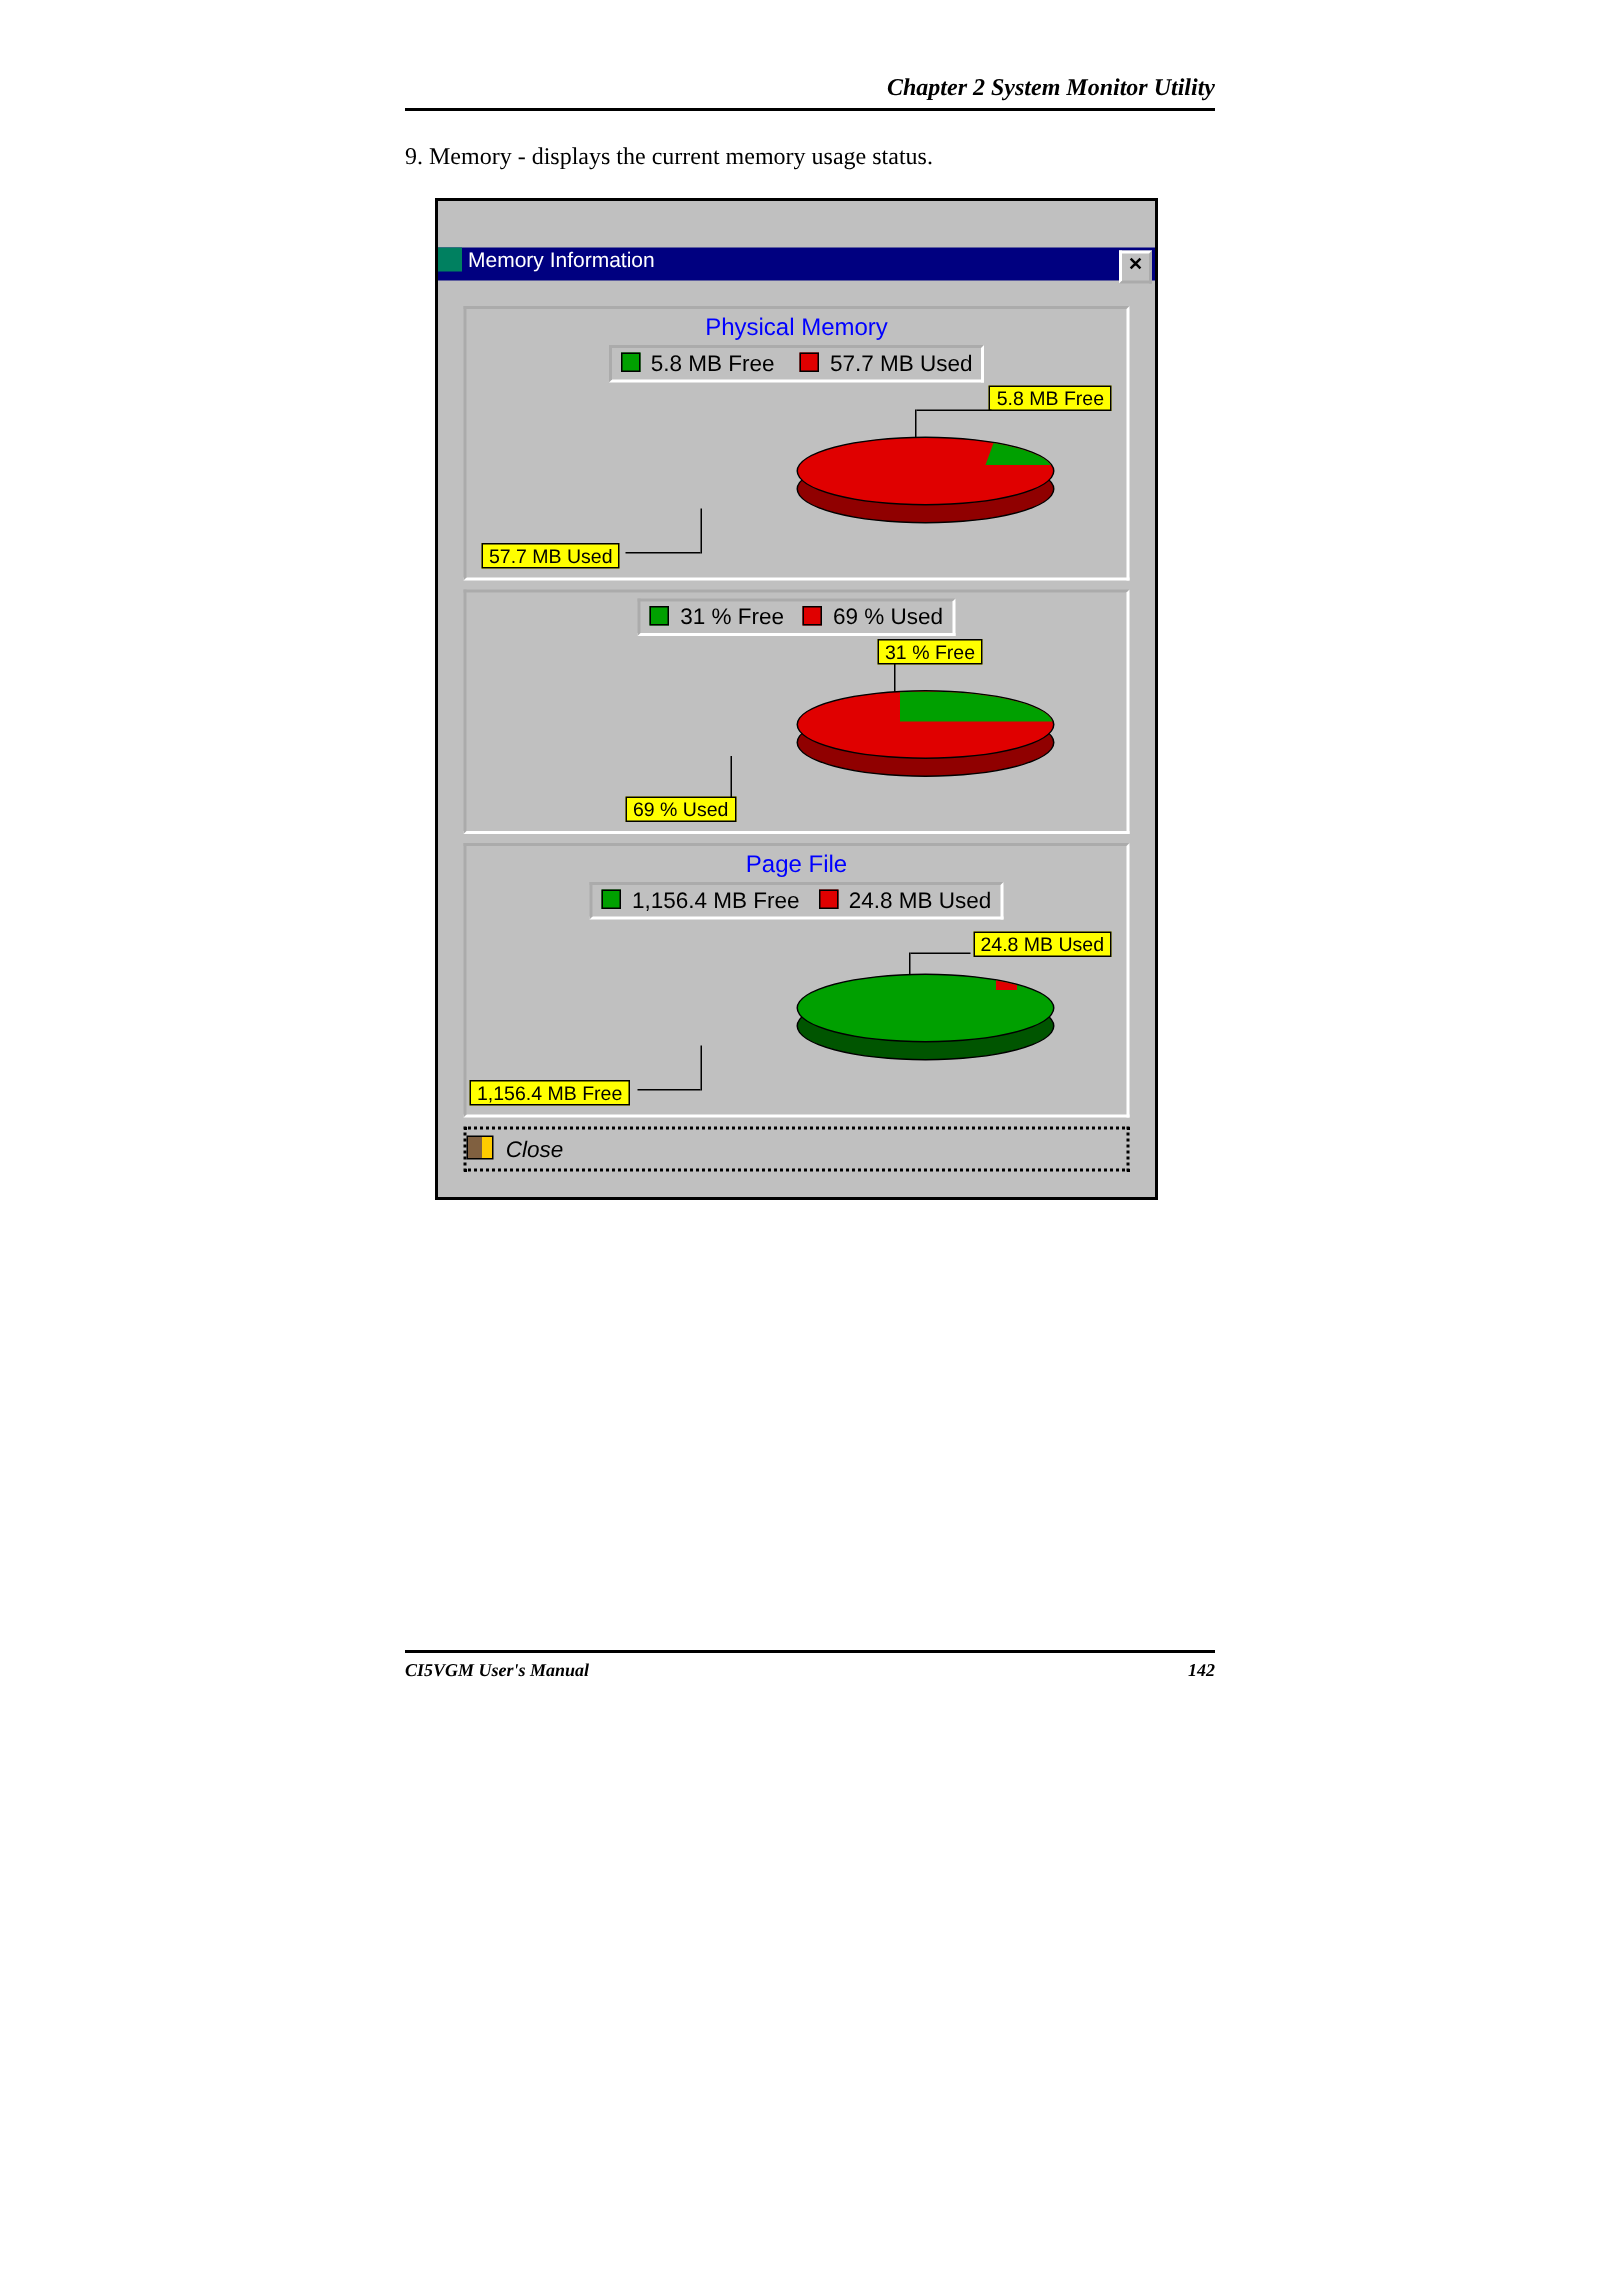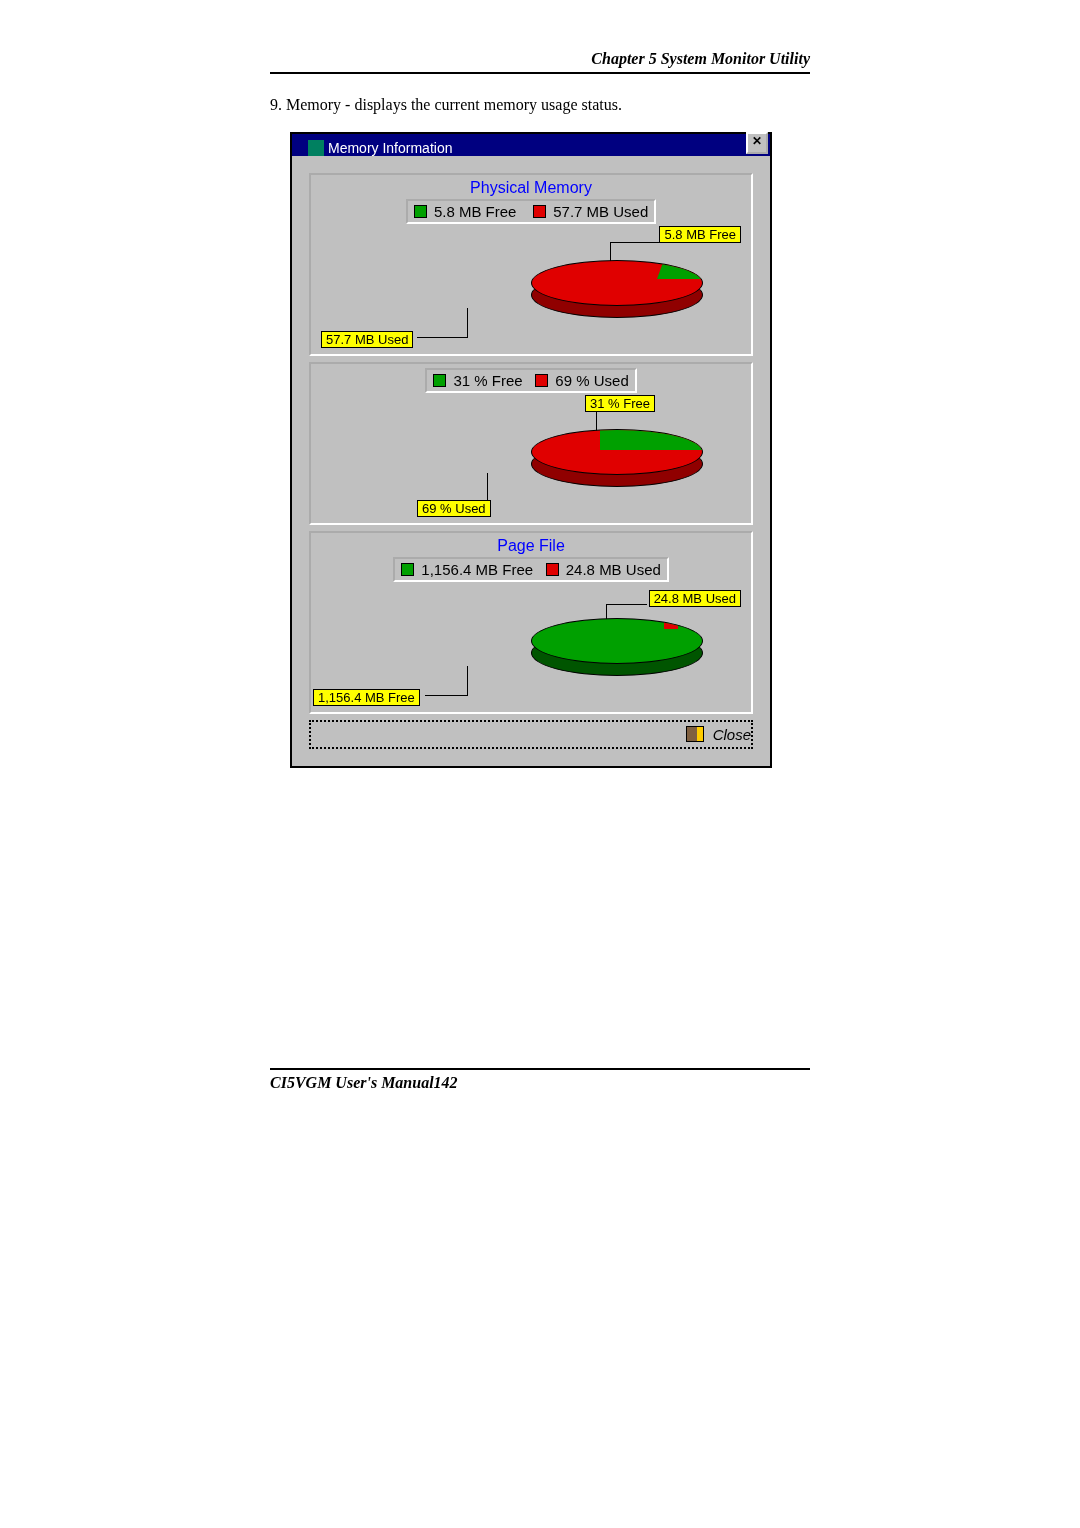--- a/index.html
+++ b/index.html
@@ -37,25 +37,26 @@
   
   .window {
     width: 478px;
     border: 2px solid #000;
     background: #c0c0c0;
     font-family: "MS Sans Serif", Tahoma, Arial, sans-serif;
     font-size: 13px;
   }
   .titlebar {
     display: flex;
-    align-items: flex-end;
+    align-items: flex-start;
     background: #000080;
     color: #fff;
     height: 22px;
-    padding-left: 16px;
+    padding-left: 0;
+    margin-top: 31px;
   }
   .titlebar .app-icon {
     width: 16px;
     height: 16px;
     background: #008060;
     margin-right: 4px;
     display: inline-block;
   }
   .titlebar .title-text {
     flex: 1;
@@ -153,52 +154,52 @@
   
   .conn {
     position: absolute;
     background: #000;
   }
 
   
   .btn-close {
     border: 2px dotted #000;
     padding: 4px 0;
-    text-align: right;
+    text-align: left;
     font-style: italic;
     font-size: 15px;
     cursor: pointer;
   }
   .btn-close .door-icon {
     display: inline-block;
     width: 16px;
     height: 14px;
     vertical-align: -2px;
     margin-right: 4px;
     background: linear-gradient(to right, #806040 0 60%, #ffcc00 60% 100%);
     border: 1px solid #000;
   }
 
   
   .ftr {
     margin-top: 300px;
     border-top: 2px solid #000;
     display: flex;
-    justify-content: flex-start;
+    justify-content: space-between;
     font-style: italic;
     font-weight: bold;
-    font-size: 16px;
+    font-size: 12px;
     padding-top: 4px;
   }
 </style>
 </head>
 <body>
 
 <div class="page">
-  <div class="hdr">Chapter 5  System Monitor Utility</div>
+  <div class="hdr">Chapter 2  System Monitor Utility</div>
 
   <div class="body-text">9.   Memory - displays the current memory usage status.</div>
 
   <div class="win-wrap">
     <div class="window">
       <div class="titlebar">
         <span class="app-icon"></span>
         <span class="title-text">Memory Information</span>
         <div class="closebtn">✕</div>
       </div>

